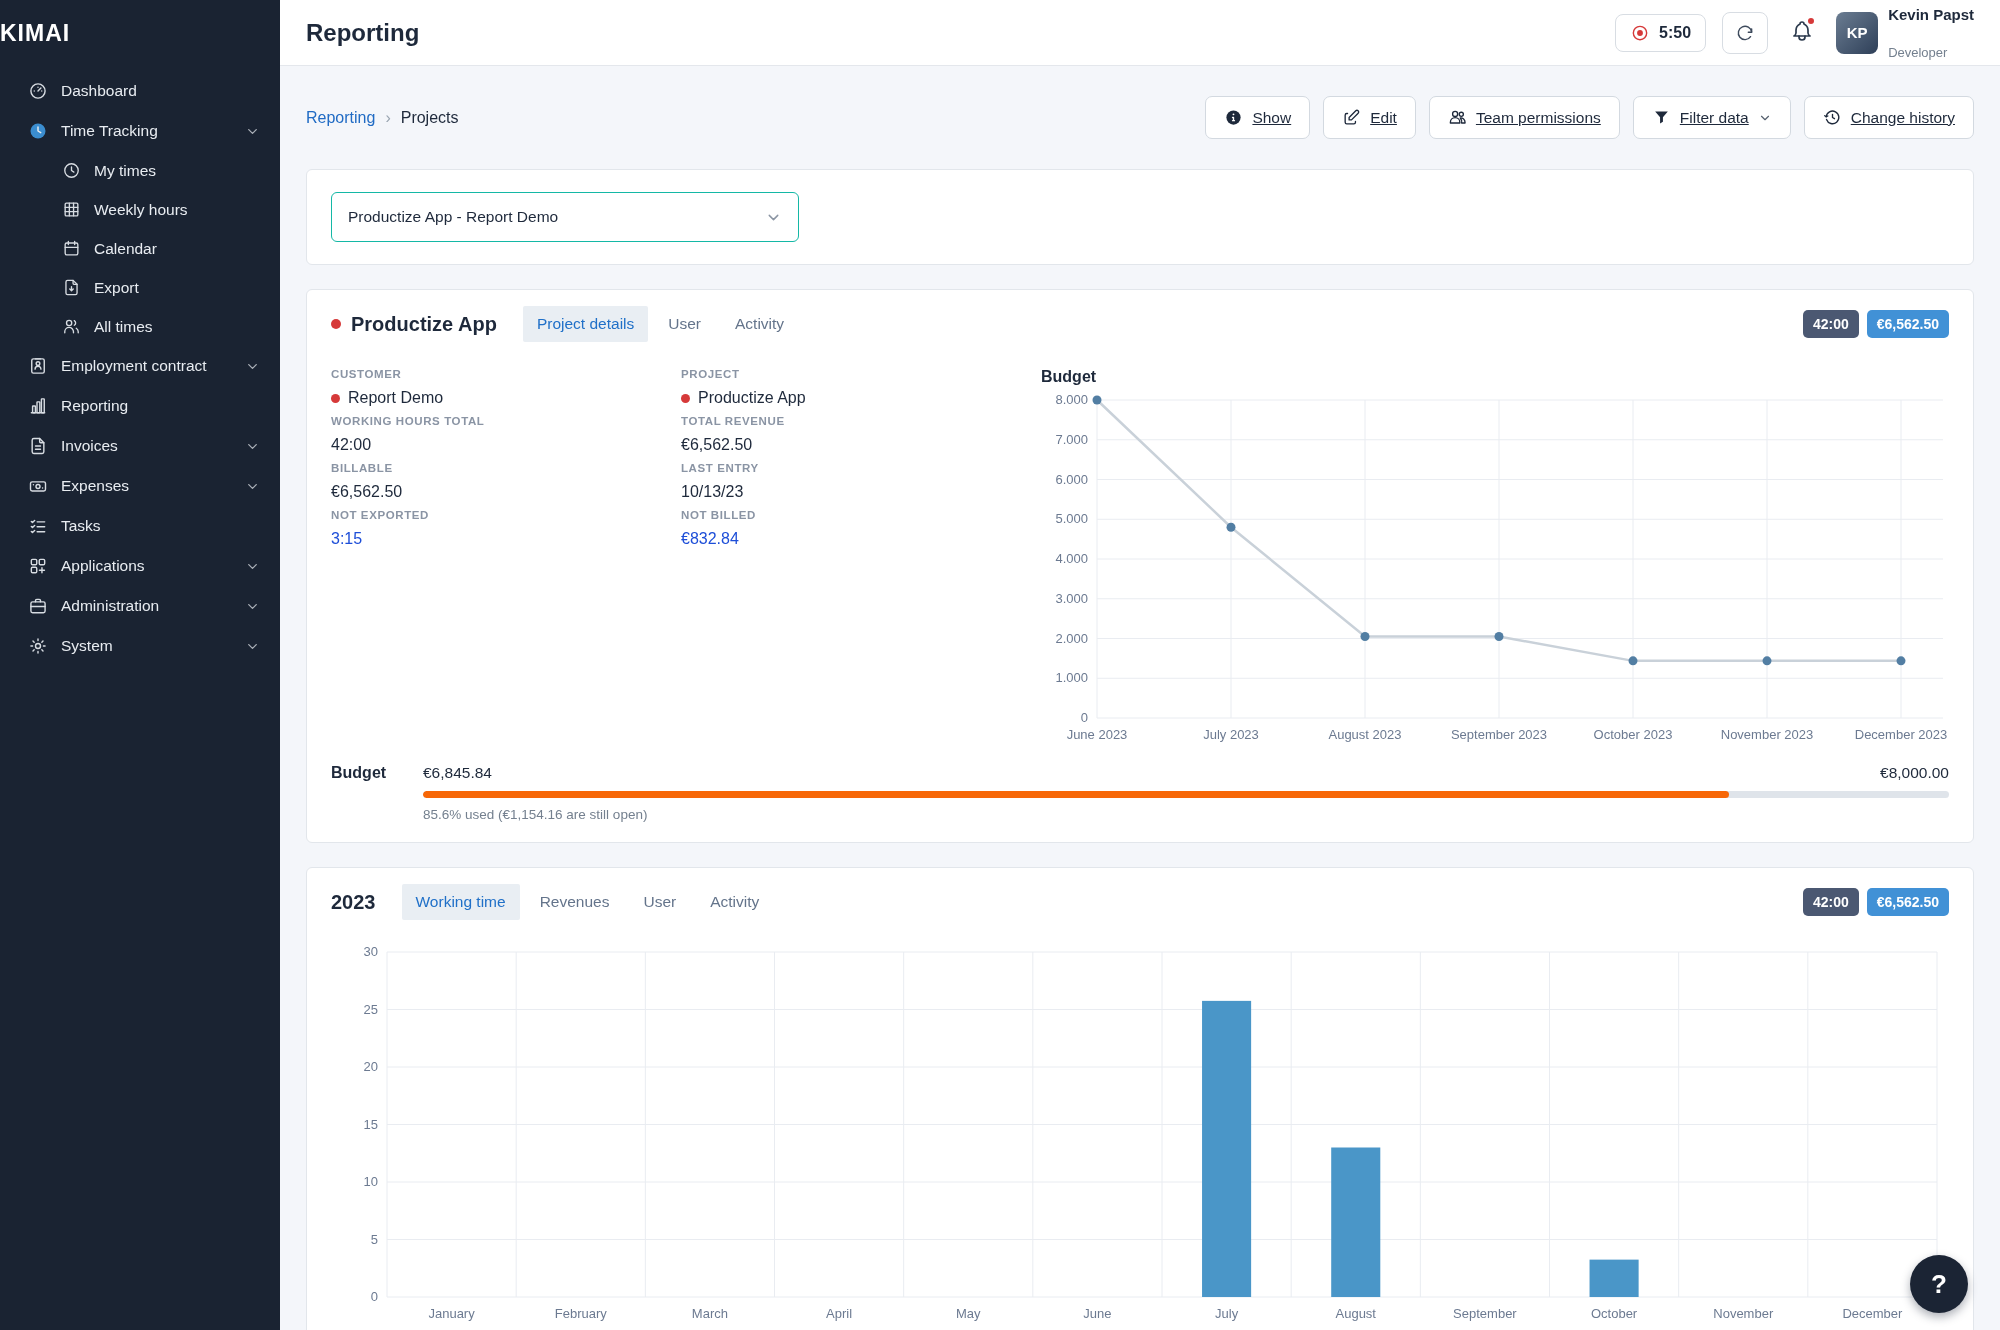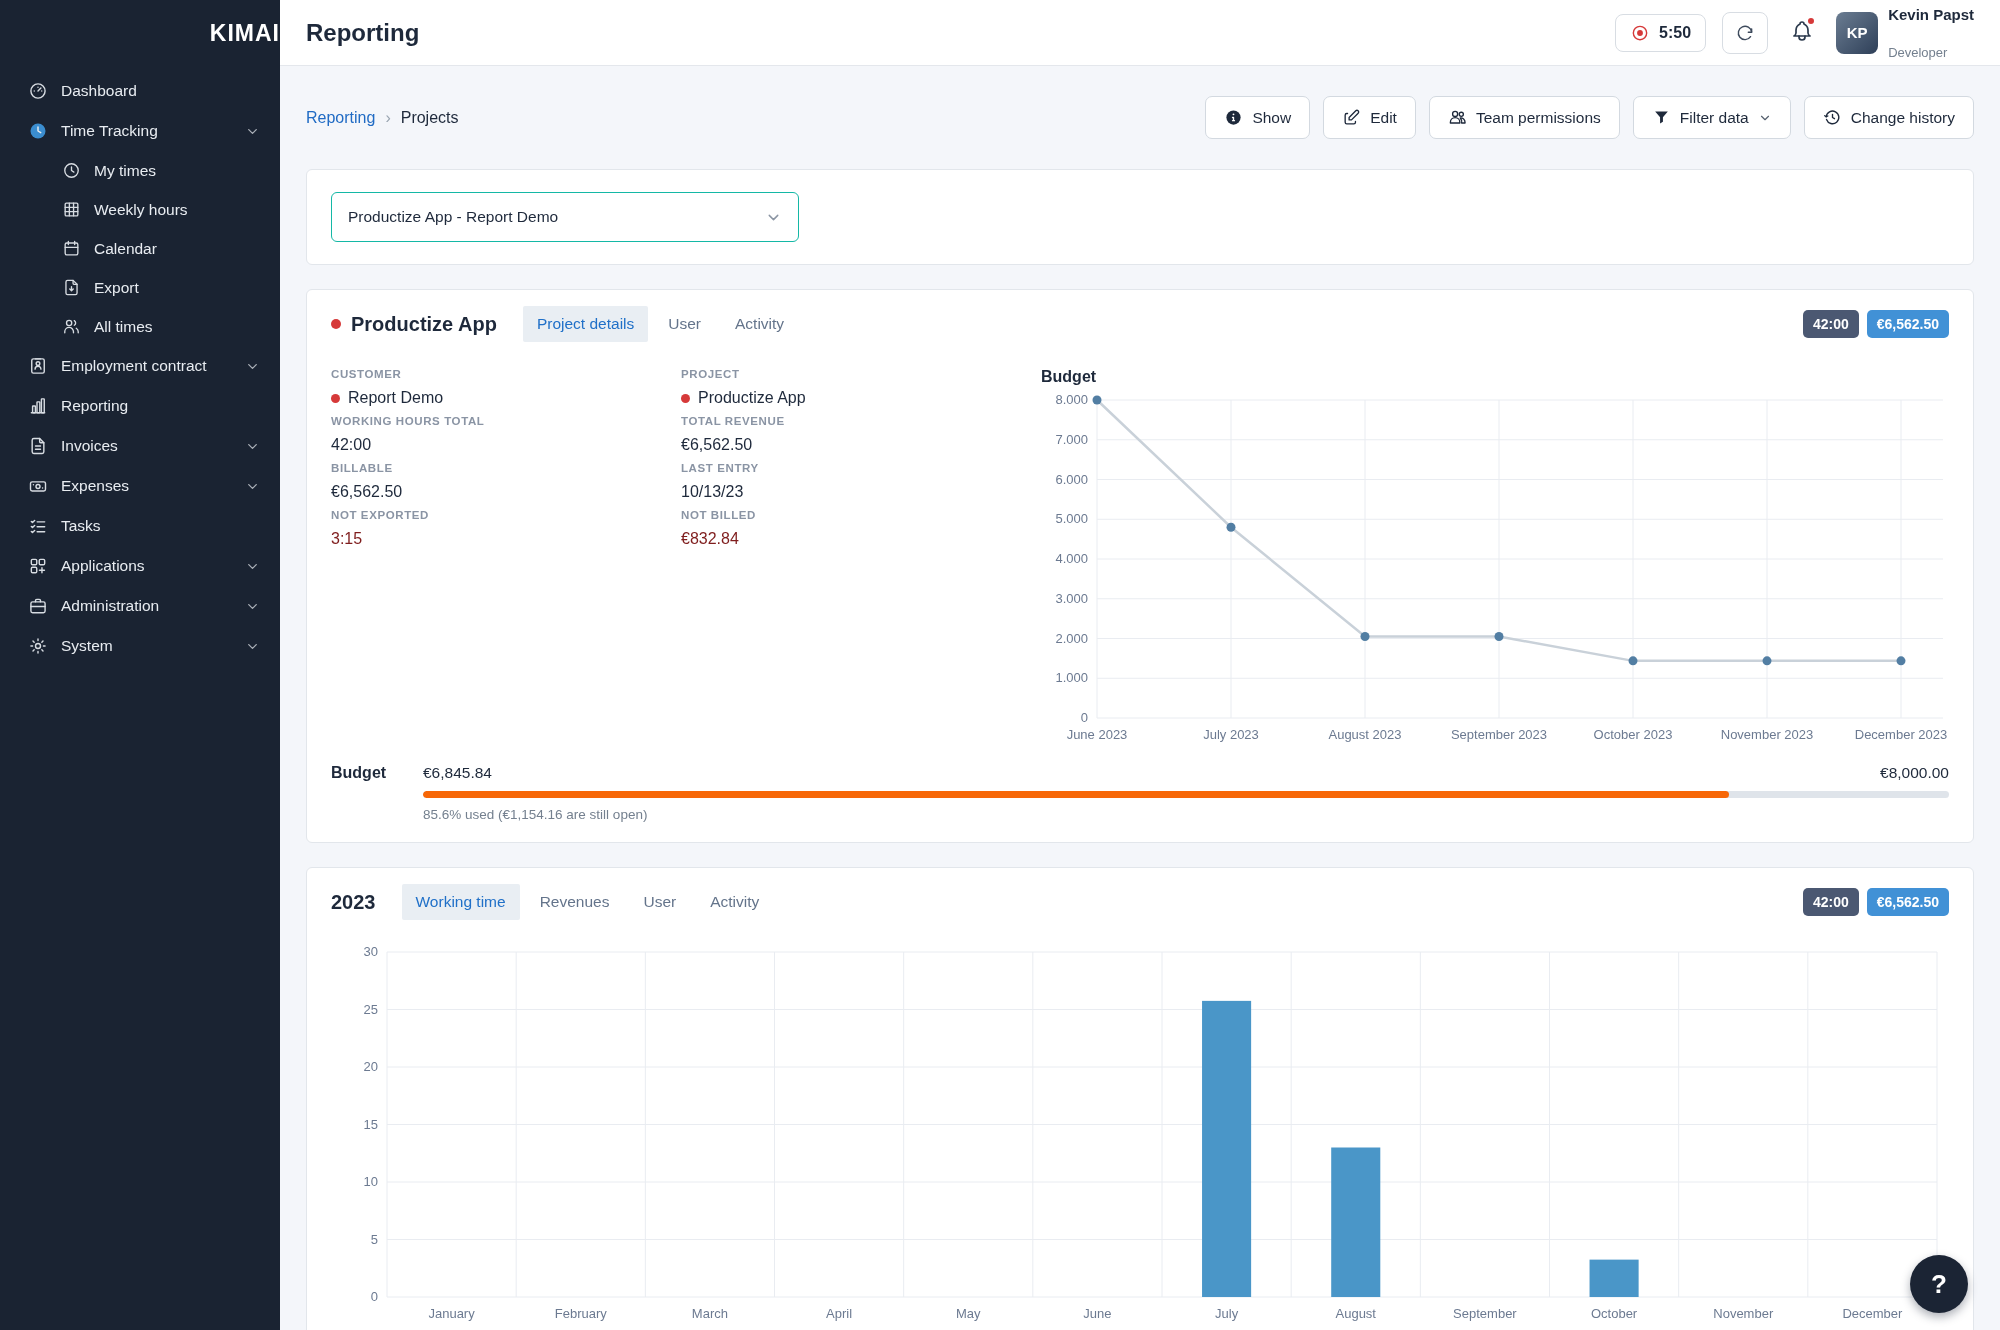--- a/index.html
+++ b/index.html
@@ -6,21 +6,21 @@
   html,body { width:2000px; height:1330px; }
   body { overflow:hidden; font-family:"Liberation Sans", sans-serif; background:#f4f6fa; color:#1e293b; font-size:15px; }
   .app { display:flex; width:2000px; height:1330px; }
 
   
   .icn { display:inline-flex; width:20px; height:20px; flex-shrink:0; }
   .icn svg { width:100%; height:100%; fill:none; stroke:currentColor; stroke-width:1.7; stroke-linecap:round; stroke-linejoin:round; }
 
   
   .sidebar { width:280px; min-width:280px; background:#1a2332; color:#e8ecf1; padding-top:20px; }
-  .logo { text-align:right; font-size:23px; font-weight:700; letter-spacing:1px; color:#fff; margin-bottom:24px; }
+  .logo { text-align:left; font-size:23px; font-weight:700; letter-spacing:1px; color:#fff; margin-bottom:24px; }
   .nav-item { display:flex; align-items:center; gap:13px; padding:10px 20px 10px 28px; font-size:15.5px; cursor:pointer; }
   .nav-item.child { padding-left:62px; }
   .nav-item.child .icn { width:19px; height:19px; }
   .nav-item .icn { opacity:.92; }
   .chev { width:15px; height:15px; margin-left:auto; opacity:.7; display:inline-flex; }
   .chev svg { width:100%; height:100%; fill:none; stroke:currentColor; stroke-width:2; stroke-linecap:round; stroke-linejoin:round; }
 
   
   .main { flex:1; display:flex; flex-direction:column; min-width:0; }
   .topbar { height:66px; background:#fff; border-bottom:1px solid #e4e7ec; display:flex; align-items:center; padding:0 26px; flex-shrink:0; }
@@ -37,21 +37,21 @@
   .user-role { font-size:13px; color:#74808f;margin-top:20px; }
 
   
   .content { flex:1; padding:30px 26px 0; overflow:hidden; }
   .page-head { display:flex; align-items:center; margin-bottom:30px; }
   .breadcrumb { display:flex; align-items:center; gap:10px; font-size:16px; }
   .breadcrumb .crumb-link { color:#206bc4; cursor:pointer; }
   .crumb-sep { color:#9aa5b1; }
   .crumb-current { color:#1e293b; }
   .actions { margin-left:auto; display:flex; gap:13px; }
-  .btn { display:flex; align-items:center; gap:9px; background:#fff; border:1px solid #d3d9e0; border-radius:7px; padding:11px 18px; font-size:15.5px; color:#1e293b; cursor:pointer; font-family:inherit; }
+  .btn { display:flex; align-items:center; gap:9px; background:#fff; border:1px solid #d3d9e0; border-radius:7px; padding:11px 18px; font-size:15.5px; color:#1e293b; cursor:pointer; font-family:inherit;text-decoration:underline; }
   .btn .icn { width:19px; height:19px; }
   .btn .chev-sm { width:14px; height:14px; display:inline-flex; color:#55606e; }
   .btn .chev-sm svg { width:100%; height:100%; fill:none; stroke:currentColor; stroke-width:2; stroke-linecap:round; stroke-linejoin:round; }
 
   .card { background:#fff; border:1px solid #e2e6eb; border-radius:6px; margin-bottom:24px; }
   .select-card { padding:22px 24px; }
   .fake-select { width:468px; height:50px; border:1px solid #14b8a6; border-radius:6px; display:flex; align-items:center; justify-content:space-between; padding:0 16px; font-size:15.5px; cursor:pointer; background:#fff; }
   .fake-select .chevd { width:17px; height:17px; color:#8b95a3; display:inline-flex; }
   .fake-select .chevd svg { width:100%; height:100%; fill:none; stroke:currentColor; stroke-width:2; stroke-linecap:round; stroke-linejoin:round; }
 
@@ -64,21 +64,21 @@
   .badges { margin-left:auto; display:flex; gap:8px; }
   .badge { color:#fff; font-size:14px; font-weight:700; border-radius:5px; padding:6px 10px; }
   .badge.duration { background:#4b5872; }
   .badge.money { background:#4191d6; }
 
   .pc-body { display:flex; padding:14px 24px 6px; }
   .fields { display:grid; grid-template-columns:350px 350px; grid-auto-rows:min-content; row-gap:8px; }
   .flabel { font-size:11.5px; letter-spacing:.6px; color:#8a94a4; margin-bottom:9px; font-weight:600; }
   .fvalue { font-size:16px; display:flex; align-items:center; gap:8px; }
   .fvalue .dot { width:9px; height:9px; }
-  .fvalue.link { color:#7f1d1d; cursor:pointer; }
+  .fvalue.link { color:#1d4ed8; cursor:pointer; }
   .chart-col { flex:1; min-width:0; padding-left:10px; }
   .chart-title { font-size:16px; font-weight:700; margin-bottom:4px; }
   .chart { width:100%; }
   .line-chart { height:358px; }
   .bar-chart { height:385px; }
   .chart svg text { font-family:"Liberation Sans", sans-serif; }
 
   .budget-row { display:flex; padding:10px 24px 20px; }
   .budget-label { font-size:16px; font-weight:700; width:92px; }
   .budget-main { flex:1; }

